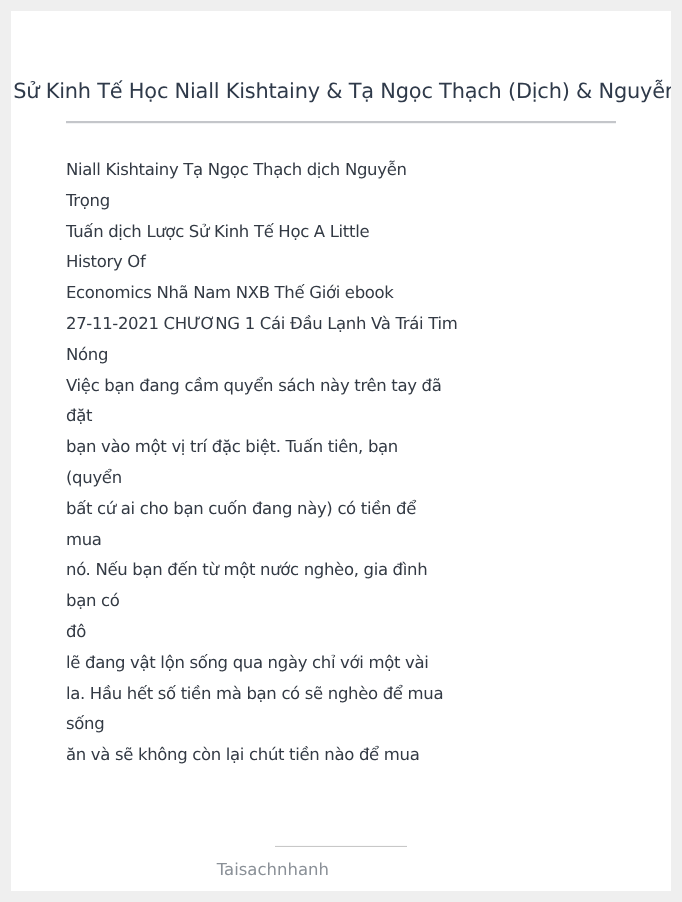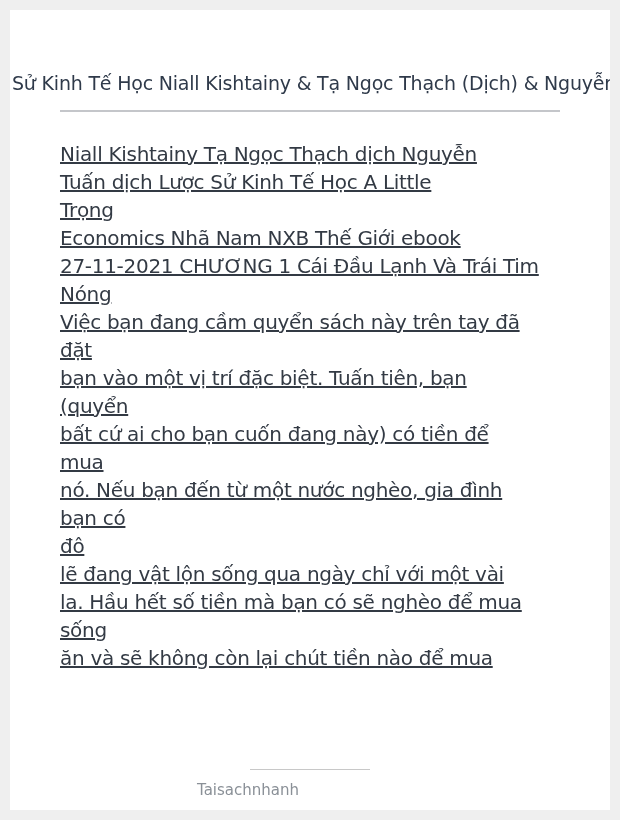--- a/index.html
+++ b/index.html
@@ -30,26 +30,25 @@
       left: 50px; top: 100px;
       width: 500px; height: 0;
       border-top: 2px solid #c4c6ca;
     }
     .content {
       position: absolute;
       left: 50px; top: 130px;
       width: 380px;
     }
     .line {
-      font-size: 20px;
+      font-size: 15px;
       line-height: 28px;
       color: #333a44;
       white-space: nowrap;
       letter-spacing: -0.3px;
-      text-decoration: underline;
     }
     .footer-rule {
       position: absolute;
       left: 240px; top: 759px;
       width: 120px; height: 0;
       border-top: 1px solid #c8c8c8;
     }
     .footer {
       position: absolute;
       left: 0; width: 476px;
@@ -61,22 +60,23 @@
   </style>
 </head>
 <body>
 
 <div class="card">
   <div class="title">Sử Kinh Tế Học Niall Kishtainy &amp; Tạ Ngọc Thạch (Dịch) &amp; Nguyễn Trọng Tuấn (Dịch)</div>
   <div class="title-rule"></div>
 
   <div class="content">
     <div class="line">Niall Kishtainy Tạ Ngọc Thạch dịch Nguyễn</div>
+    <div class="line">Trọng</div>
     <div class="line">Tuấn dịch Lược Sử Kinh Tế Học A Little</div>
-    <div class="line">Trọng</div>
+    <div class="line">History Of</div>
     <div class="line">Economics Nhã Nam NXB Thế Giới ebook</div>
     <div class="line">27-11-2021 CHƯƠNG 1 Cái Đầu Lạnh Và Trái Tim</div>
     <div class="line">Nóng</div>
     <div class="line">Việc bạn đang cầm quyển sách này trên tay đã</div>
     <div class="line">đặt</div>
     <div class="line">bạn vào một vị trí đặc biệt. Tuấn tiên, bạn</div>
     <div class="line">(quyển</div>
     <div class="line">bất cứ ai cho bạn cuốn đang này) có tiền để</div>
     <div class="line">mua</div>
     <div class="line">nó. Nếu bạn đến từ một nước nghèo, gia đình</div>

